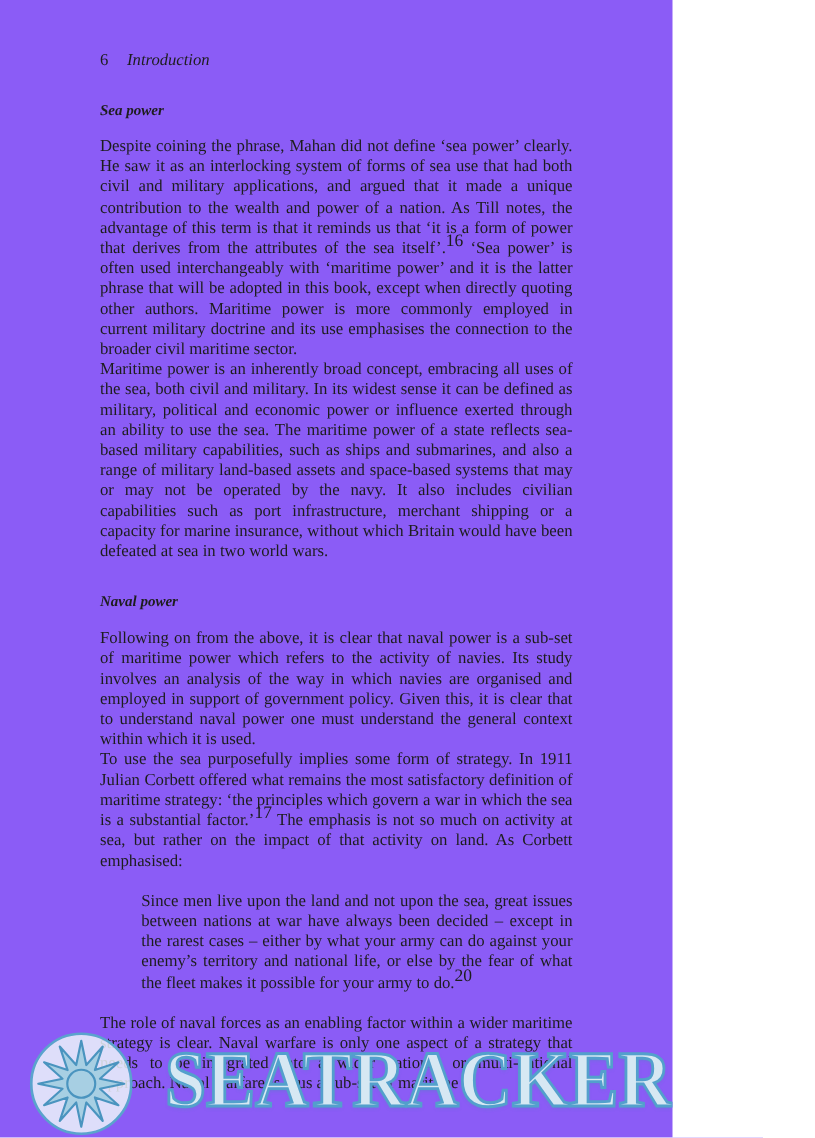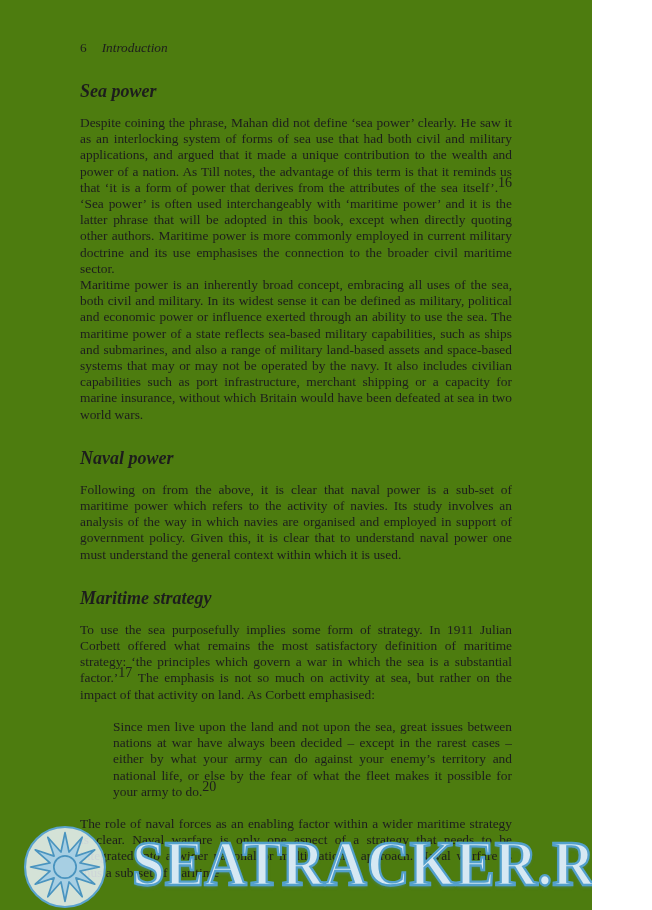--- a/index.html
+++ b/index.html
@@ -3,31 +3,31 @@
 <meta charset="utf-8">
 <style>
   html, body { margin: 0; padding: 0; background: #ffffff; }
   body {
     width: 652px; height: 910px;
     font-family: "Liberation Serif", serif;
     color: #1d1d1d;
   }
   .page {
     position: relative;
-    width: 592px; height: 910px;
+    width: 538px; height: 910px;
     box-sizing: border-box;
     padding: 40px 80px 0 80px;
     overflow: hidden;
-    background: #4d7c0f;
+    background: #8b5cf6;
   }
   .running-header { font-size: 13.3px; margin-bottom: 2px; }
   .pg-num { margin-right: 15px; }
   .chap { font-style: italic; }
   h2 {
-    font-size: 18px;
+    font-size: 12px;
     font-style: italic;
     font-weight: bold;
     margin: 25px 0 13px 0;
   }
   p, blockquote {
     font-size: 13.4px;
     line-height: 16.2px;
     text-align: justify;
     margin: 0;
   }
@@ -71,21 +71,20 @@
   </div>
 
   <h2>Sea power</h2>
   <p><span>Despite coining the phrase, Mahan did not define ‘sea power’ clearly. He saw it as an interlocking system of forms of sea use that had both civil and military applications, and argued that it made a unique contribution to the wealth and power of a nation. As Till notes, the advantage of this term is that it reminds us that ‘it is a form of power that derives from the attributes of the sea itself’.</span><sup>16</sup><span> ‘Sea power’ is often used interchangeably with ‘maritime power’ and it is the latter phrase that will be adopted in this book, except when directly quoting other authors. Maritime power is more commonly employed in current military doctrine and its use emphasises the connection to the broader civil maritime sector.</span></p>
 
   <p>Maritime power is an inherently broad concept, embracing all uses of the sea, both civil and military. In its widest sense it can be defined as military, political and economic power or influence exerted through an ability to use the sea. The maritime power of a state reflects sea-based military capabilities, such as ships and submarines, and also a range of military land-based assets and space-based systems that may or may not be operated by the navy. It also includes civilian capabilities such as port infrastructure, merchant shipping or a capacity for marine insurance, without which Britain would have been defeated at sea in two world wars.</p>
 
   <h2>Naval power</h2>
   <p>Following on from the above, it is clear that naval power is a sub-set of maritime power which refers to the activity of navies. Its study involves an analysis of the way in which navies are organised and employed in support of government policy. Given this, it is clear that to understand naval power one must understand the general context within which it is used.</p>
 
-  <h2>Maritime strategy</h2>
   <p><span>To use the sea purposefully implies some form of strategy. In 1911 Julian Corbett offered what remains the most satisfactory definition of maritime strategy: ‘the principles which govern a war in which the sea is a substantial factor.’</span><sup>17</sup><span> The emphasis is not so much on activity at sea, but rather on the impact of that activity on land. As Corbett emphasised:</span></p>
 
   <blockquote><span>Since men live upon the land and not upon the sea, great issues between nations at war have always been decided – except in the rarest cases – either by what your army can do against your enemy’s territory and national life, or else by the fear of what the fleet makes it possible for your army to do.</span><sup>20</sup></blockquote>
 
   <p class="closing">The role of naval forces as an enabling factor within a wider maritime strategy is clear. Naval warfare is only one aspect of a strategy that needs to be integrated into a wider national or multi-national approach. Naval warfare is thus a sub-set of maritime</p>
 
   <div class="watermark">
     <span class="wm-logo">
       <svg viewBox="0 0 100 100" xmlns="http://www.w3.org/2000/svg">
         <circle cx="50" cy="50" r="46.5" fill="rgba(236,245,250,0.85)" stroke="#5aa3cd" stroke-width="2.5"></circle>

